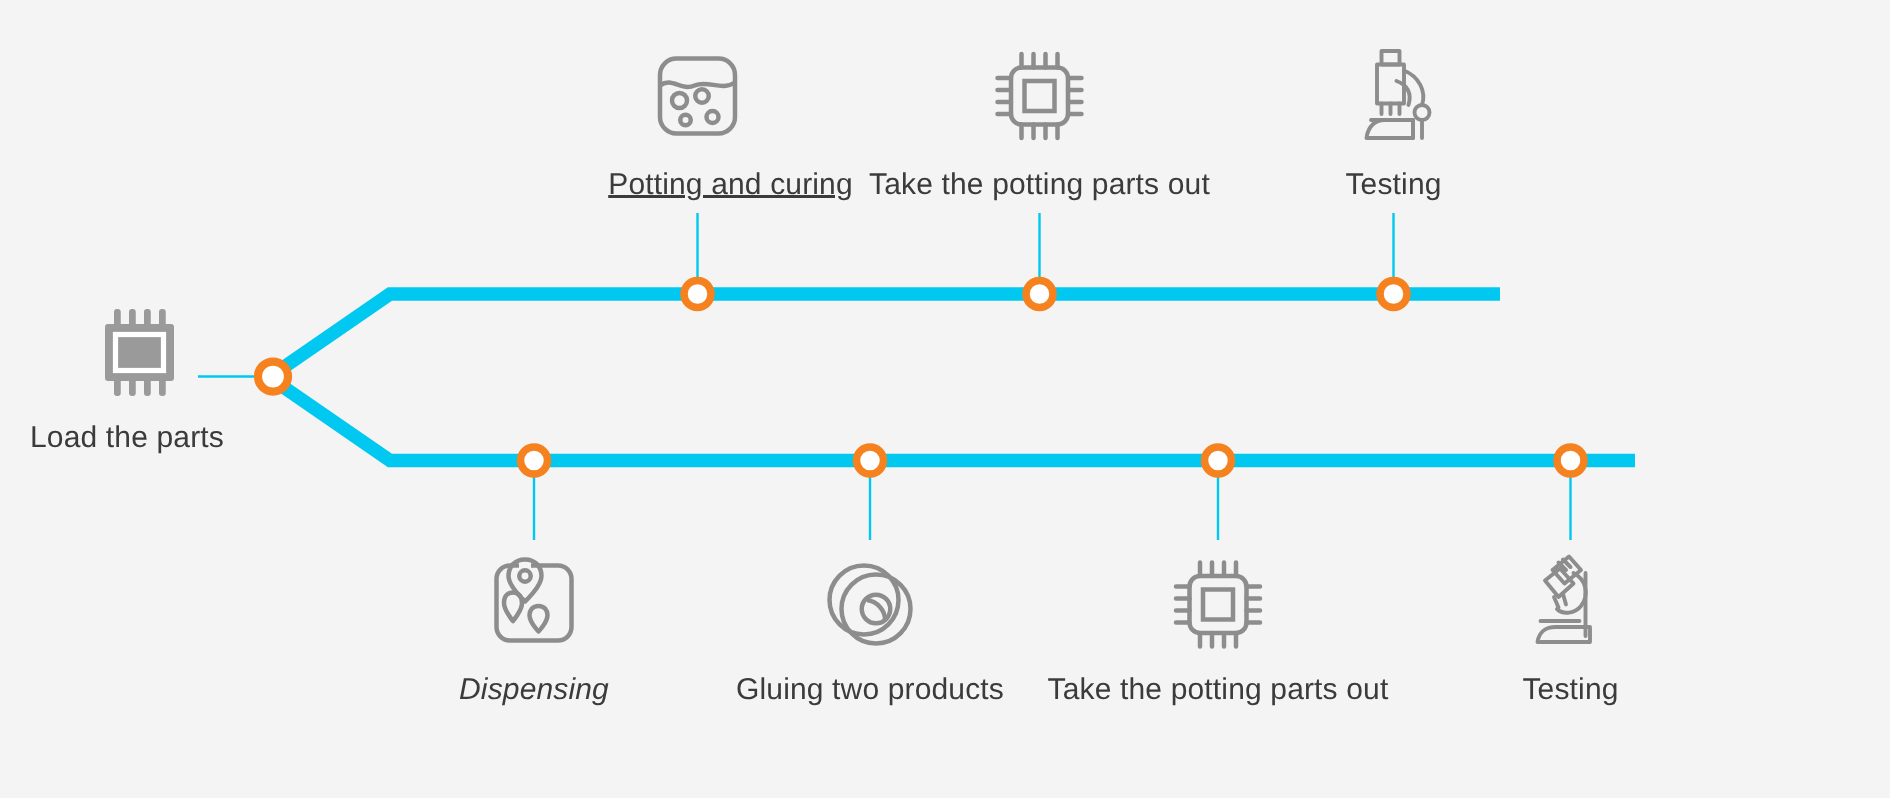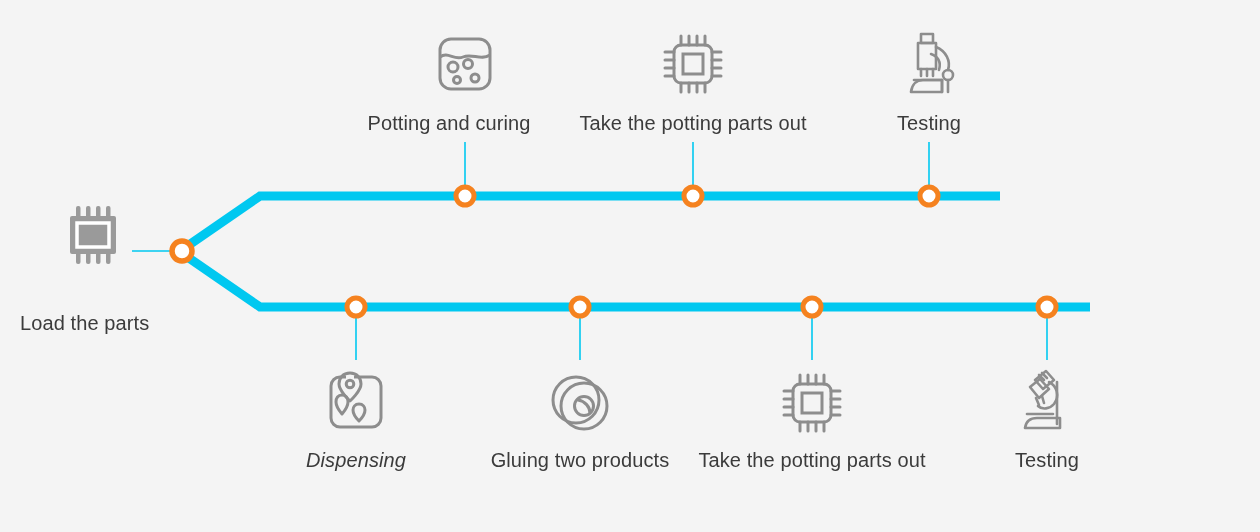--- a/index.html
+++ b/index.html
@@ -94,33 +94,33 @@
       <rect x="34" y="2" width="4.5" height="12" rx="2"></rect>
       <rect x="44" y="2" width="4.5" height="12" rx="2"></rect>
       <rect x="14" y="48" width="4.5" height="12" rx="2"></rect>
       <rect x="24" y="48" width="4.5" height="12" rx="2"></rect>
       <rect x="34" y="48" width="4.5" height="12" rx="2"></rect>
       <rect x="44" y="48" width="4.5" height="12" rx="2"></rect>
       <rect x="8" y="12" width="46" height="38" rx="2"></rect>
     </g>
     <rect x="15" y="19" width="32" height="24" fill="none" stroke="#ffffff" stroke-width="3.5"></rect>
   </svg>
-  <div class="node-label" style="left:20px; top:282px;margin-top:31px;">Load the parts</div>
+  <div class="node-label" style="left:20px; top:282px;">Load the parts</div>
 
   <svg class="icon-box" style="left:434px; top:33px;" width="62" height="62" viewBox="0 0 62 62">
     <g fill="none" stroke="#8d8d8d" stroke-width="3">
       <rect x="6" y="6" width="50" height="50" rx="11"></rect>
       <path d="M6 24 C 14 18, 20 28, 29 24 C 38 20, 47 28, 56 22"></path>
       <circle cx="19" cy="34" r="5"></circle>
       <circle cx="34" cy="31" r="4.5"></circle>
       <circle cx="23" cy="47" r="3.5"></circle>
       <circle cx="41" cy="45" r="4"></circle>
     </g>
   </svg>
-  <div class="node-label center" style="left:449px; top:113px;">Potting and curing</div>
+  <div class="node-label center" style="left:487px; top:113px;text-decoration:underline;">Potting and curing</div>
 
   <svg class="icon-box" style="left:662px; top:33px;" width="62" height="62" viewBox="0 0 62 62">
     <g fill="none" stroke="#8d8d8d" stroke-width="3" stroke-linecap="round">
       <rect x="12" y="12" width="38" height="38" rx="7"></rect>
       <rect x="21" y="21" width="20" height="20"></rect>
       <path d="M19 12 V3 M27 12 V3 M35 12 V3 M43 12 V3"></path>
       <path d="M19 50 V59 M27 50 V59 M35 50 V59 M43 50 V59"></path>
       <path d="M12 19 H3 M12 27 H3 M12 35 H3 M12 43 H3"></path>
       <path d="M50 19 H59 M50 27 H59 M50 35 H59 M50 43 H59"></path>
     </g>

